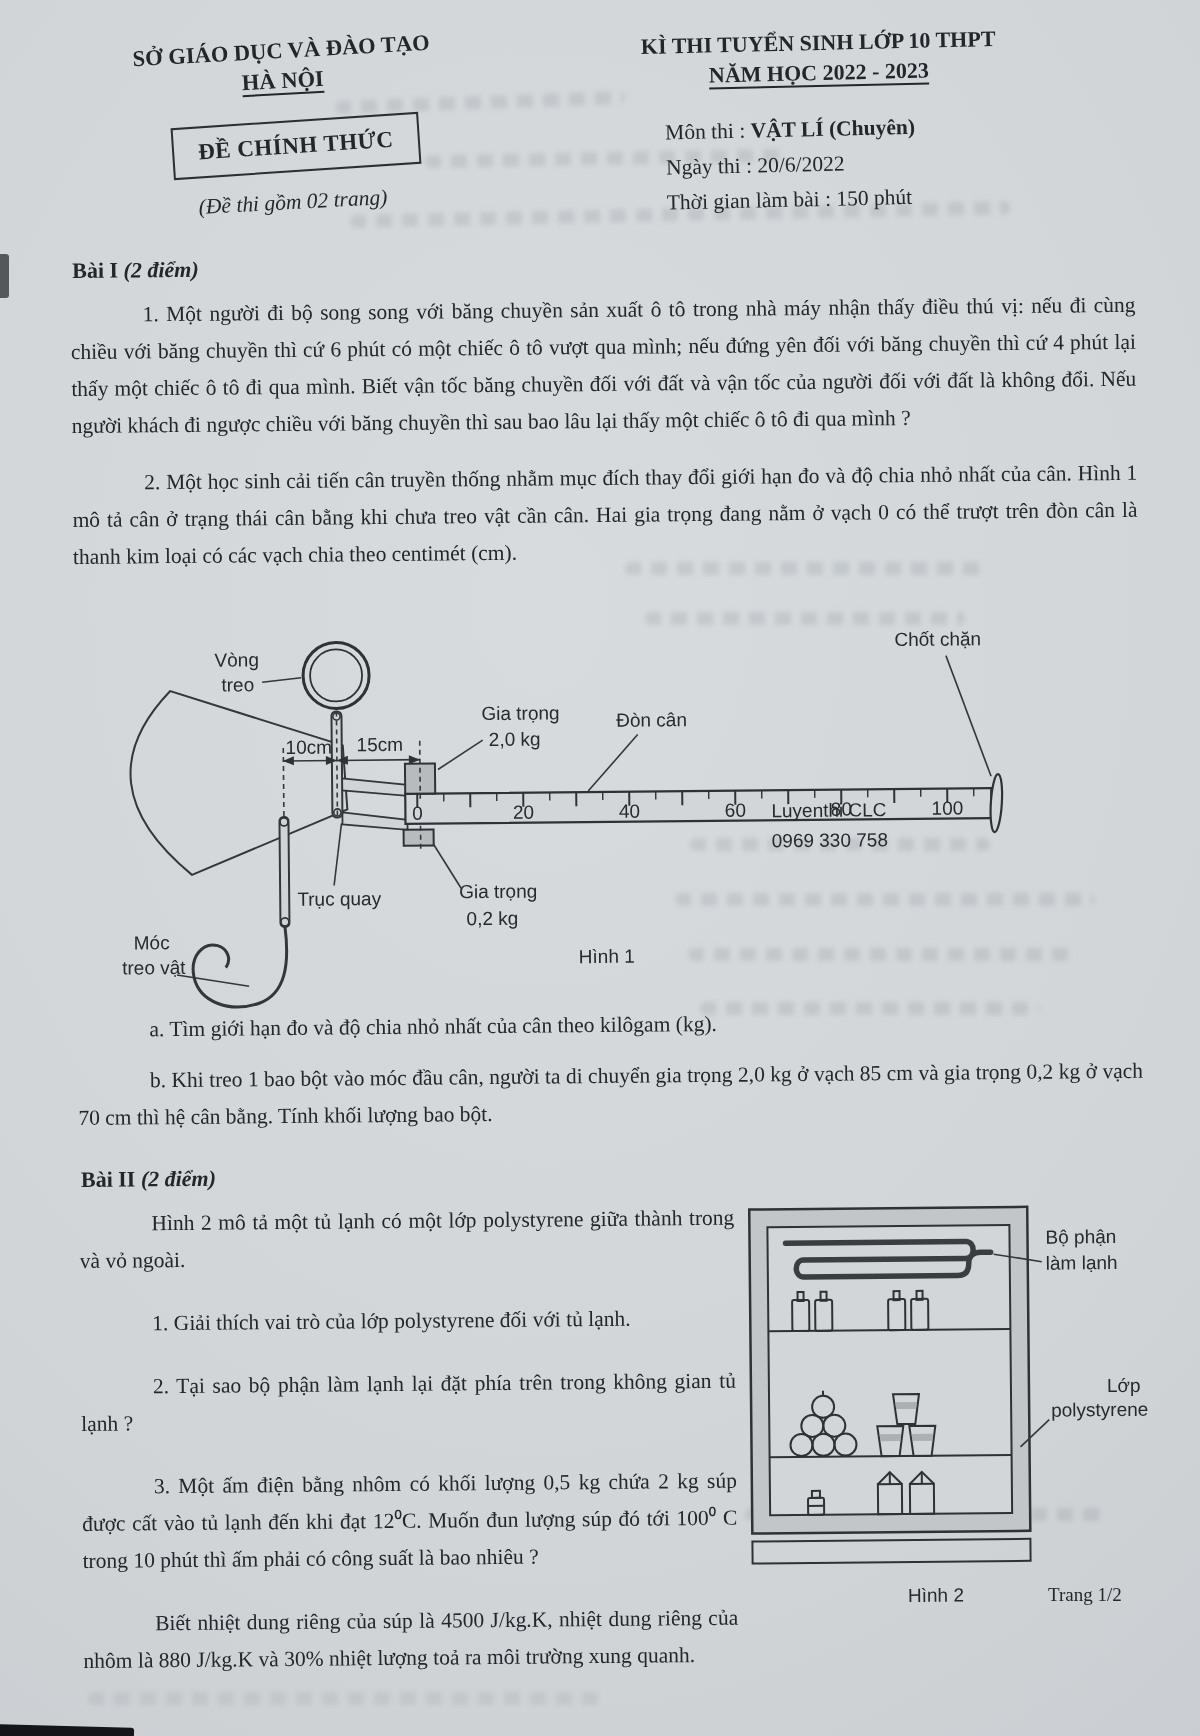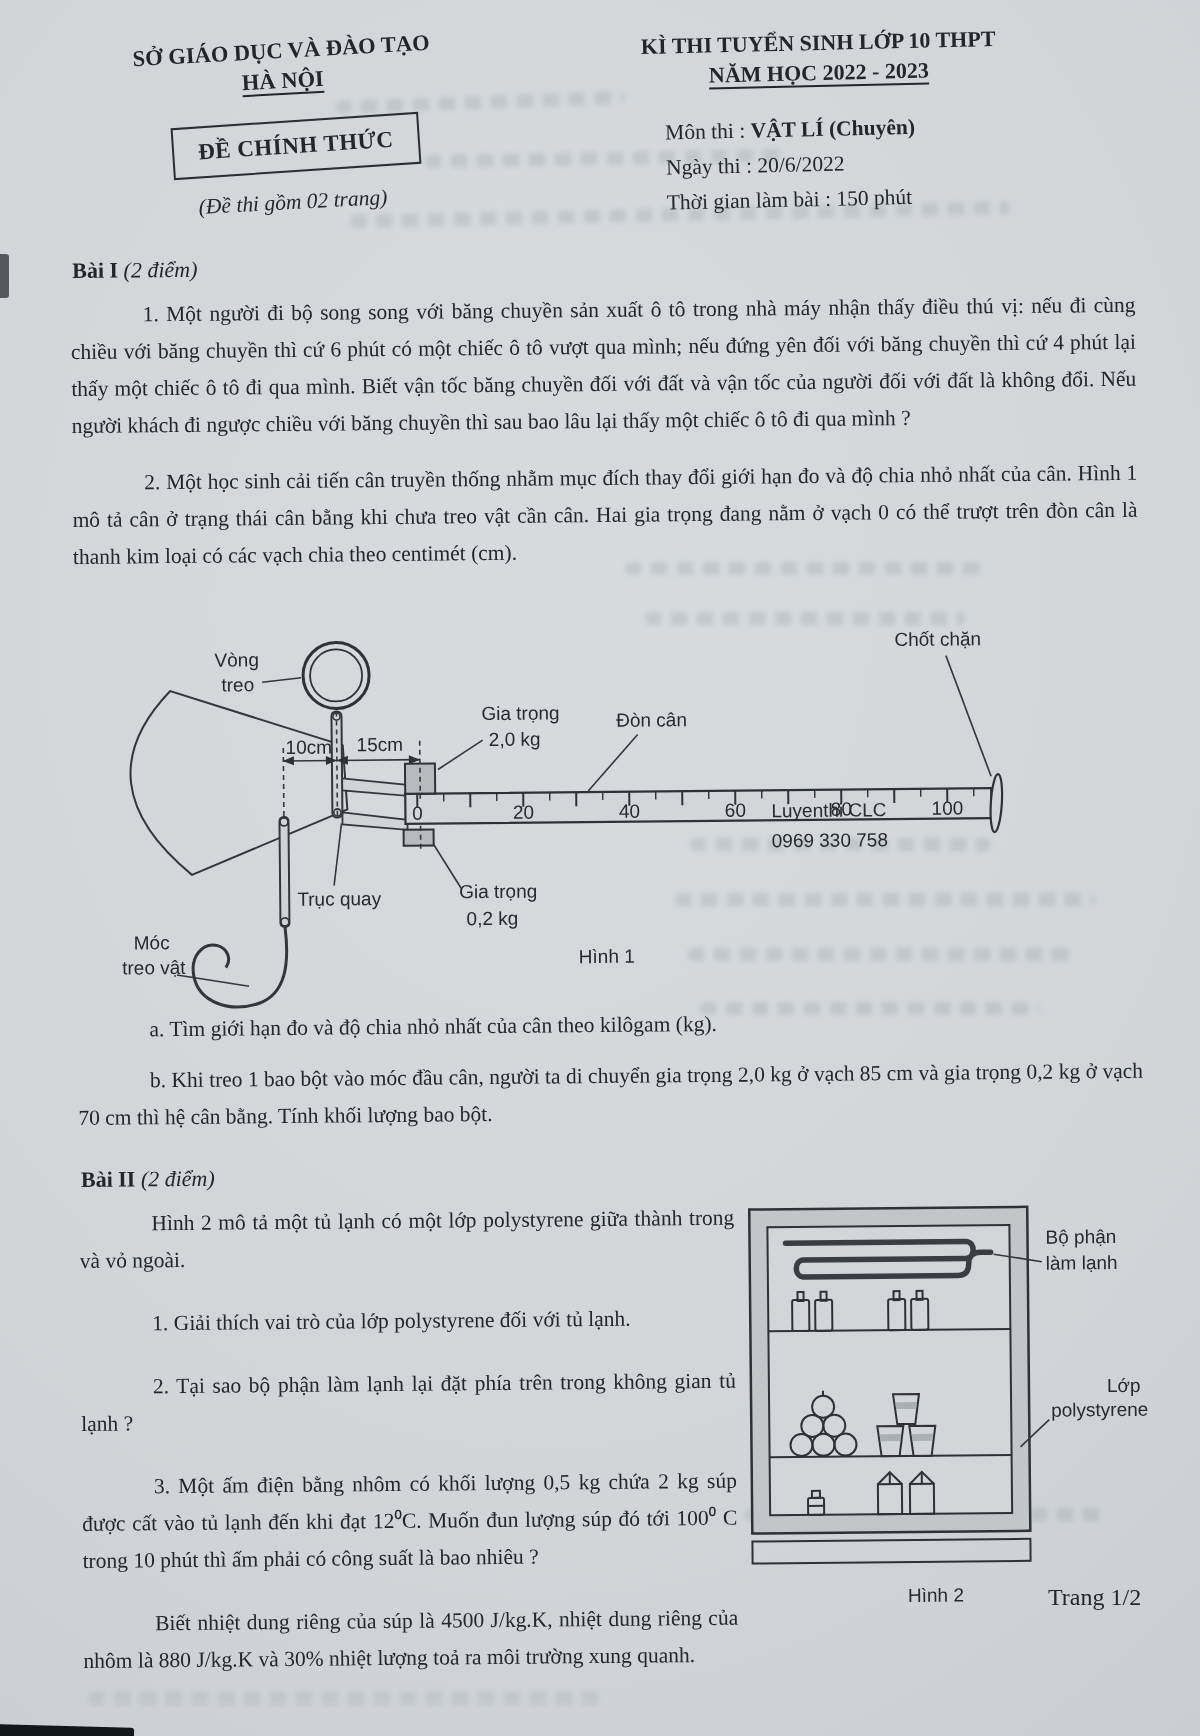--- a/index.html
+++ b/index.html
@@ -19,38 +19,38 @@
   .hdr-right .c { text-align:center; font-weight:bold; }
   .hdr-right .l2 { text-decoration:underline; text-underline-offset:5px; }
   .hdr-right .meta { margin:24px 0 0 100px; font-size:21.5px; line-height:35px; font-weight:normal; }
   .meta .bold { font-weight:bold; }
 
   .body-block { position:absolute; left:70px; top:252px; width:1065px;
     transform:rotate(-0.55deg); transform-origin:0 0;
     font-size:21.5px; line-height:37px; text-align:justify; }
   .body-block p { margin:0 0 20px 0; text-indent:72px; }
   .sec-title { font-weight:bold; font-size:22px; margin:0 0 8px 2px; text-indent:0; text-align:left; }
-  .sec-title .pts { font-weight:normal; font-style:italic; }
+  .sec-title .pts { font-weight:bold; font-style:italic; }
   .sec2 { margin-top:24px !important; }
 
   .fig1-wrap { margin:4px 0 0 0; }
   svg { display:block; }
   svg text { font-family:"Liberation Sans", sans-serif; fill:#26292e; font-size:19px; }
   .ln { stroke:#33363b; fill:none; }
   .ptr { stroke:#33363b; stroke-width:1.6; }
   .dash { stroke:#34373c; stroke-width:1.6; stroke-dasharray:5 4; }
   .metal { fill:#d2d6d9; stroke:#2e3136; }
   .block { fill:#b7bbbe; stroke:#2e3136; stroke-width:2; }
 
   .p2row { display:flex; width:1100px; gap:5px; }
   .p2text { width:655px; }
   .p2text p { margin-bottom:26px; }
   .p2fig { width:440px; padding-top:2px; }
 
-  .page-num { position:absolute; left:1048px; top:1584px; font-size:24px; }
+  .page-num { position:absolute; left:1048px; top:1584px; font-size:19px; }
 
   .ghost { position:absolute; pointer-events:none; filter:blur(2.5px); opacity:.14; height:13px; border-radius:6px;
     background:repeating-linear-gradient(90deg, #5b6472 0 16px, transparent 16px 26px); }
   .corner { position:absolute; left:-6px; bottom:-4px; width:140px; height:14px; background:#15161a;
     transform:rotate(1.6deg); border-radius:3px; }
   .edge-mark { position:absolute; left:0; top:254px; width:9px; height:44px; background:#2a2d33; opacity:.75; border-radius:0 3px 3px 0; }
 </style>
 </head>
 <body>
 

